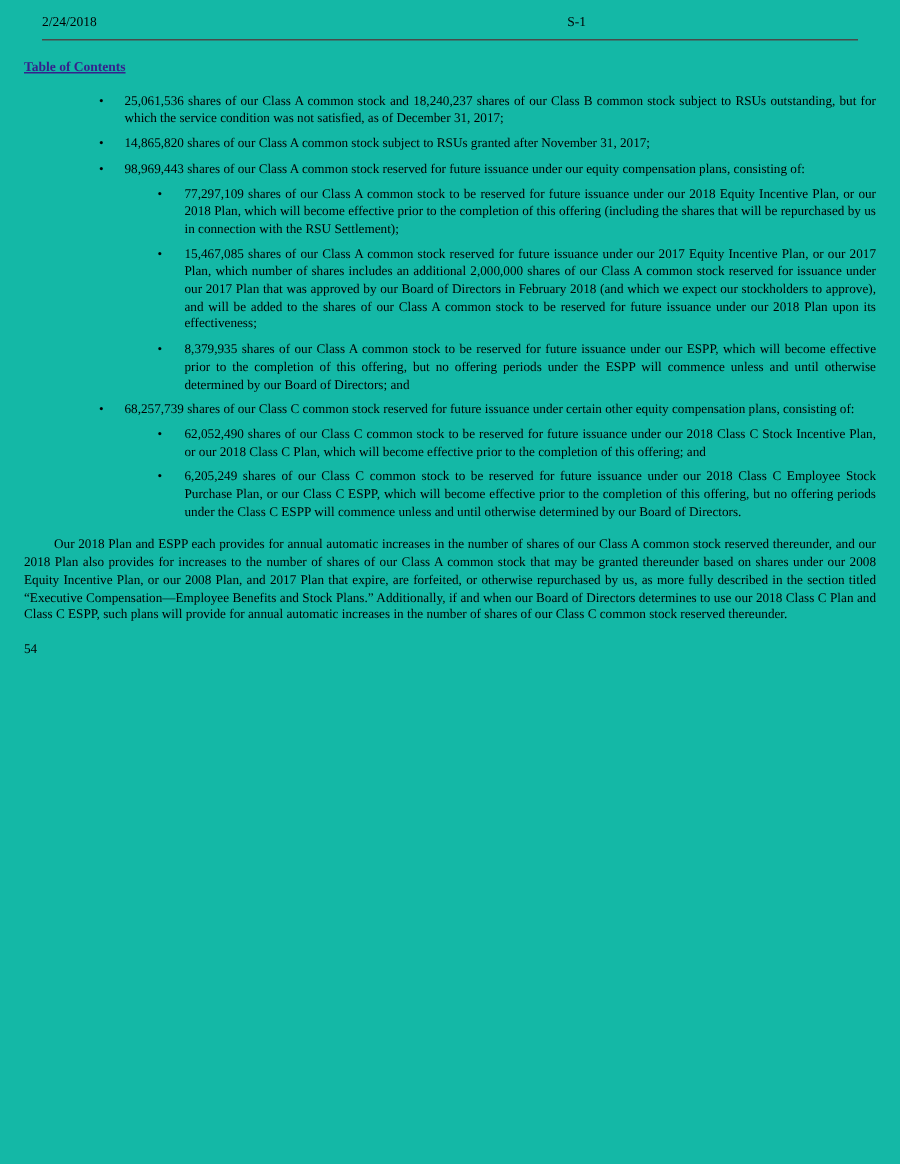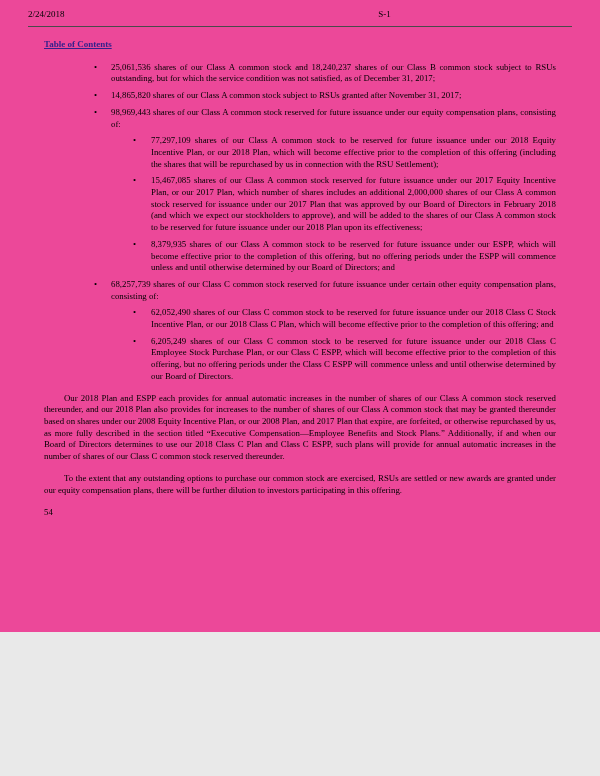--- a/index.html
+++ b/index.html
@@ -1,41 +1,41 @@
 <!DOCTYPE html>
 <html><head>
 <meta charset="utf-8">
 <style>
   html, body { margin: 0; padding: 0; background: #e9e9e9; }
   .page {
     position: relative;
     width: 600px;
-    height: 632px;
+    height: 776px;
     margin: 0 auto;
-    background: #ec4899;
+    background: #14b8a6;
     font-family: "Liberation Serif", serif;
     color: #000000;
     overflow: hidden;
   }
   .print-header {
     display: flex;
     padding: 9px 28px 0 28px;
     font-size: 9px;
     line-height: 11px;
   }
   .print-header .ph-left  { flex: 1; text-align: left; }
   .print-header .ph-mid   { flex: 1; text-align: right; }
   .print-header .ph-right { flex: 1; text-align: right; }
   .rule {
     border: 0;
     border-top: 1px solid #4a4a4a;
     margin: 6px 28px 0 28px;
   }
   .content {
-    margin: 0 44px;
+    margin: 0 16px;
     font-size: 8.8px;
     line-height: 11.7px;
     text-align: justify;
   }
   .toc-link {
     display: inline-block;
     margin-top: 12px;
     font-weight: bold;
     text-decoration: underline;
     color: #35218c;
@@ -132,20 +132,19 @@
       <span class="litext">62,052,490 shares of our Class C common stock to be reserved for future issuance under our 2018 Class C Stock Incentive Plan, or our 2018 Class C Plan, which will become effective prior to the completion of this offering; and</span>
     </div>
 
     <div class="li l2">
       <span class="marker">•</span>
       <span class="litext">6,205,249 shares of our Class C common stock to be reserved for future issuance under our 2018 Class C Employee Stock Purchase Plan, or our Class C ESPP, which will become effective prior to the completion of this offering, but no offering periods under the Class C ESPP will commence unless and until otherwise determined by our Board of Directors.</span>
     </div>
 
     <p class="para">Our 2018 Plan and ESPP each provides for annual automatic increases in the number of shares of our Class A common stock reserved thereunder, and our 2018 Plan also provides for increases to the number of shares of our Class A common stock that may be granted thereunder based on shares under our 2008 Equity Incentive Plan, or our 2008 Plan, and 2017 Plan that expire, are forfeited, or otherwise repurchased by us, as more fully described in the section titled “Executive Compensation—Employee Benefits and Stock Plans.” Additionally, if and when our Board of Directors determines to use our 2018 Class C Plan and Class C ESPP, such plans will provide for annual automatic increases in the number of shares of our Class C common stock reserved thereunder.</p>
 
-    <p class="para">To the extent that any outstanding options to purchase our common stock are exercised, RSUs are settled or new awards are granted under our equity compensation plans, there will be further dilution to investors participating in this offering.</p>
 
     <div class="folio">54</div>
 
   </div>
 
 
 </div>
 
 </body></html>

